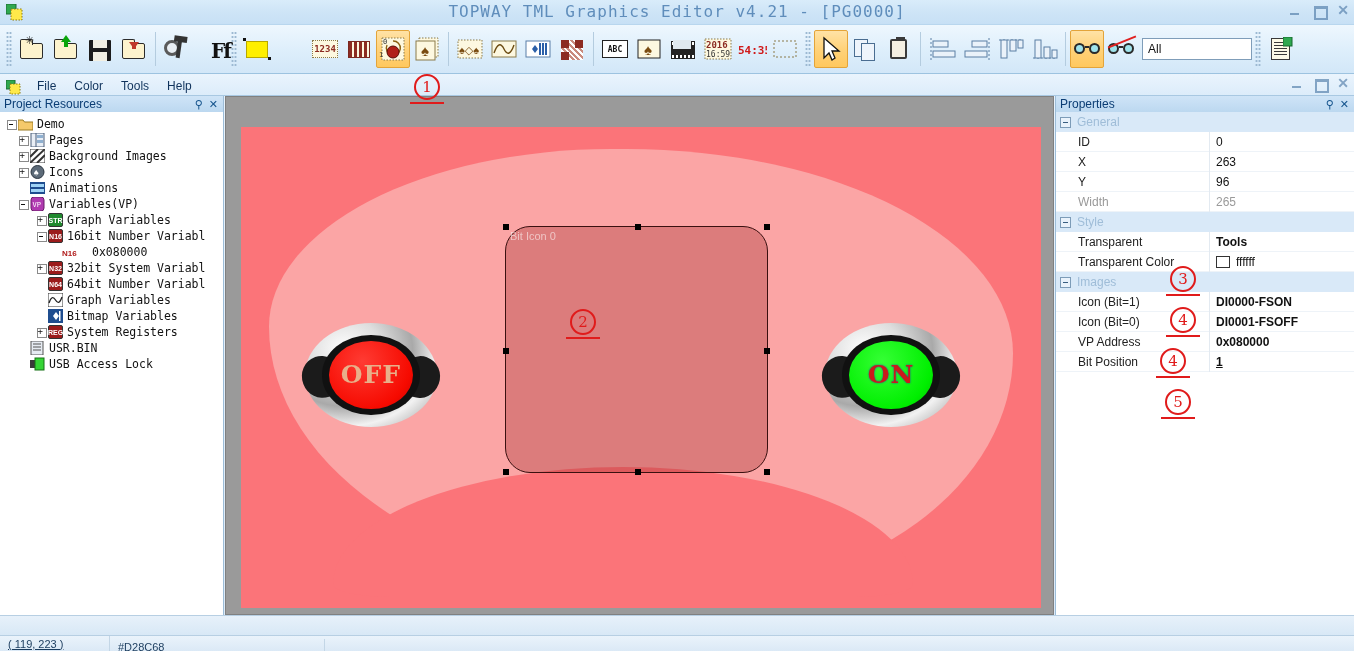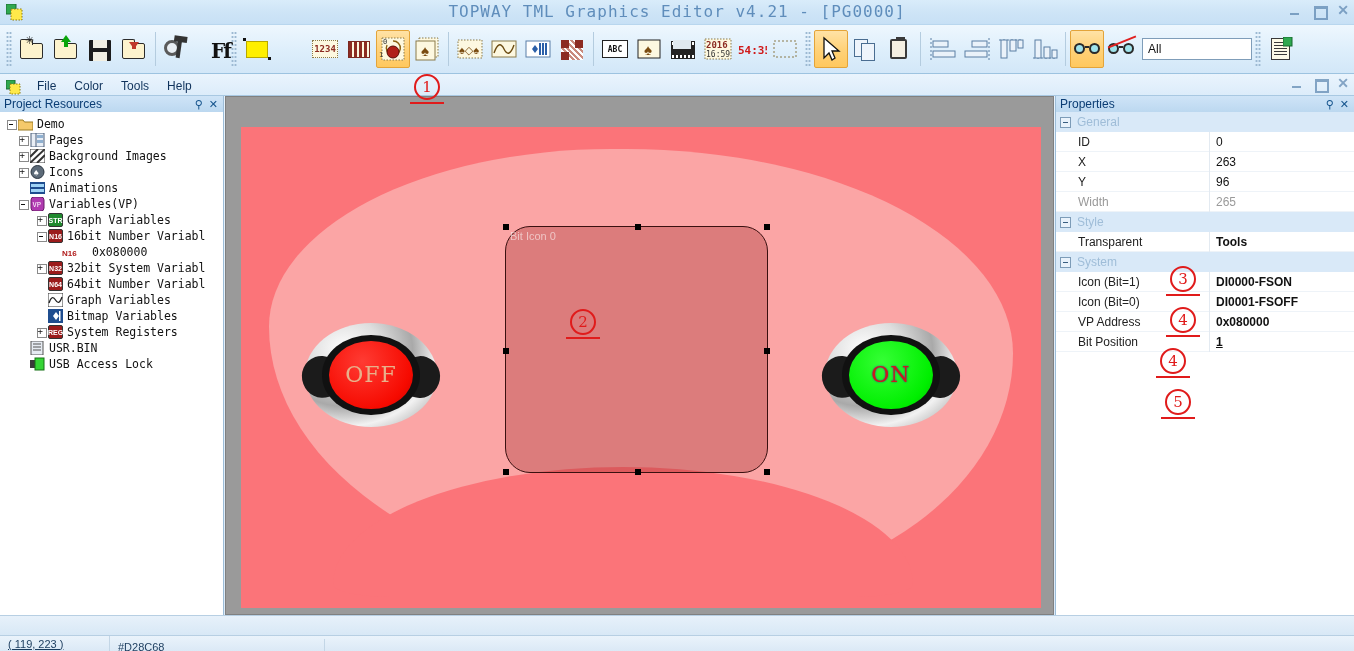--- a/index.html
+++ b/index.html
@@ -160,21 +160,21 @@
       background:#1b1b1b; border-radius:50%; transform:rotate(-20deg);
   }
   .btn3d .ring::after{
       content:""; position:absolute; right:-2%; top:32%; width:30%; height:40%;
       background:#1b1b1b; border-radius:50%; transform:rotate(20deg);
   }
   .btn3d .bezel{ position:absolute; left:13%; top:12%; width:74%; height:76%; border-radius:50%;
       background:#111; }
   .btn3d .face{ position:absolute; left:18%; top:17%; width:64%; height:66%; border-radius:50%;
       display:flex; align-items:center; justify-content:center;
-      font-family:"DejaVu Serif", serif; font-weight:normal; font-size:22px; letter-spacing:1px; }
+      font-family:"DejaVu Serif", serif; font-weight:bold; font-size:25px; letter-spacing:1px; }
   .btn-off .face{ background:radial-gradient(circle at 40% 30%, #ff3b33, #f60a00 70%, #c60000 100%); color:#e8b08a; }
   .btn-on .face{ background:radial-gradient(circle at 40% 30%, #35ff35, #00ef00 70%, #00c000 100%); color:#cc1a1a;
                  text-shadow:0 0 2px #2b2bb5; }
   .selobj{ position:absolute; left:504px; top:223px; width:263px; height:247px;
            background:rgba(150,30,30,0.30); border:1px solid #3a1010; }
   .selobj .objlabel{ position:absolute; left:4px; top:3px; font-size:11px; color:rgba(255,255,255,.55);
                      font-family:"Liberation Sans",sans-serif;}
   .handle{ position:absolute; width:6px; height:6px; background:#000; }
 
   
@@ -764,24 +764,31 @@
     </div>
 
     <div class="grid-group">
       <span class="gw"></span>
       <span>Style</span>
     </div>
     <div class="prow">
       <div class="pname">Transparent</div>
       <div class="pval bold">Tools</div>
     </div>
+    <div class="prow">
+      <div class="pname">Transparent Color</div>
+      <div class="pval">
+        <span class="swatch"></span>
+        <span>ffffff</span>
+      </div>
+    </div>
 
     <div class="grid-group">
       <span class="gw"></span>
-      <span>System</span>
+      <span>Images</span>
     </div>
     <div class="prow">
       <div class="pname">Icon (Bit=1)</div>
       <div class="pval bold">DI0000-FSON</div>
     </div>
     <div class="prow">
       <div class="pname">Icon (Bit=0)</div>
       <div class="pval bold">DI0001-FSOFF</div>
     </div>
     <div class="prow">

